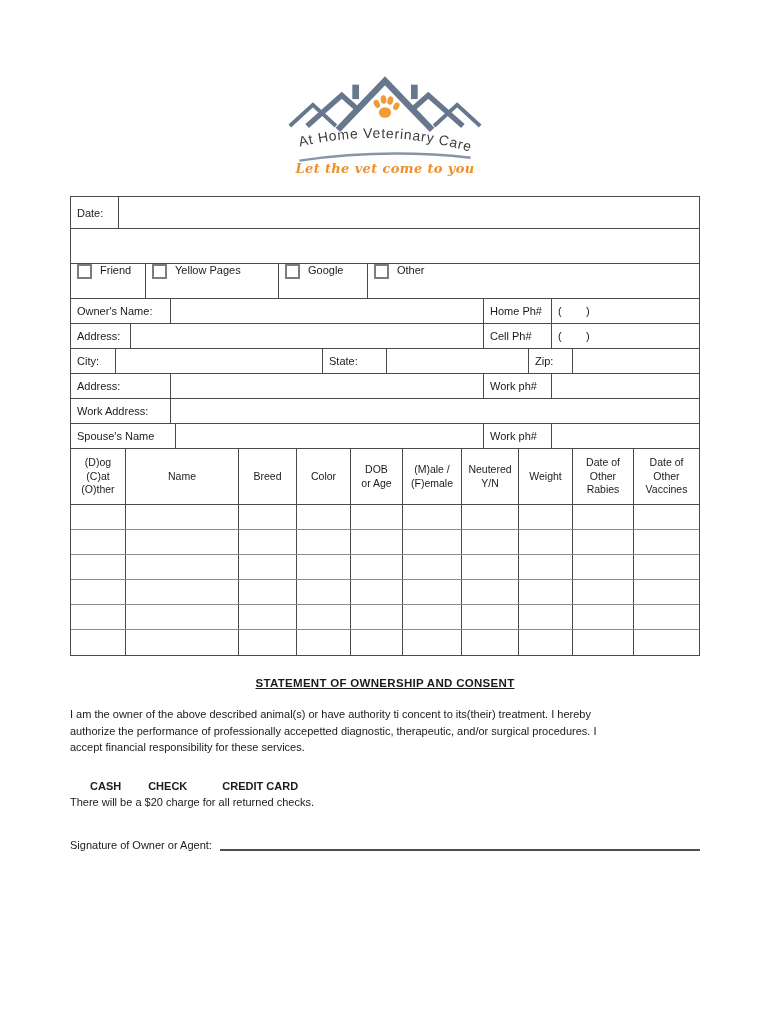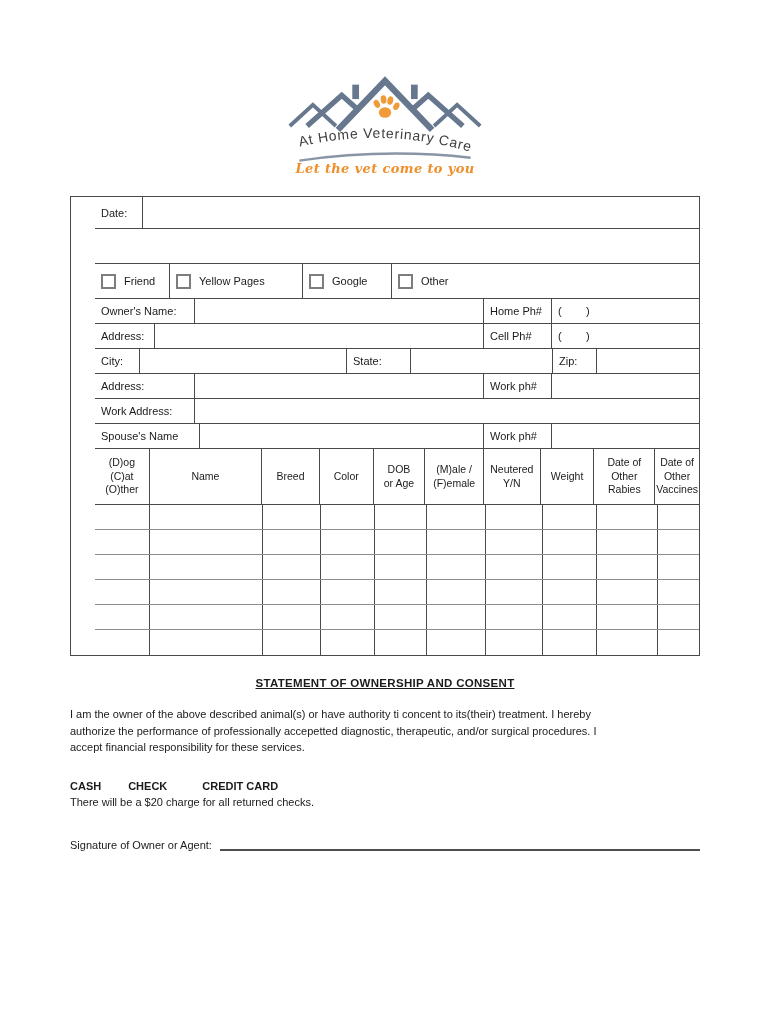--- a/index.html
+++ b/index.html
@@ -6,51 +6,51 @@
   html,body { background:#ffffff; }
   .page {
     position:relative; width:770px; height:1024px; background:#fff;
     font-family:"Liberation Sans","DejaVu Sans",sans-serif; color:#1b1b1b;
     overflow:hidden;
   }
   .logo-wrap { padding-top:76px; display:flex; justify-content:center; }
 
   .content { margin:0 70px; width:630px; }
 
-  .form-box { margin-top:20px; border:1px solid #4a4a4a;padding-left:24px; }
+  .form-box { margin-top:20px; border:1px solid #4a4a4a; }
   .frow { display:flex; border-bottom:1px solid #4a4a4a; align-items:stretch; }
   .frow:last-child { border-bottom:none; }
   .cell { display:flex; align-items:center; font-size:11px; padding-left:6px; }
   .br { border-right:1px solid #4a4a4a; }
   .pre { white-space:pre; }
   .cb {
     display:inline-block; width:15px; height:15px; background:#fff;
     border:2px solid #7d7d7d; margin:0 8px 0 0; flex:none;
   }
-  .chk-cell { display:flex; align-items:center; font-size:11px; padding-left:6px; }
+  .chk-cell { display:flex; align-items:flex-start; font-size:11px; padding-left:6px; }
 
   .phead { display:flex; height:56px; border-bottom:1px solid #4a4a4a; }
   .phcell {
     display:flex; flex-direction:column; justify-content:center; align-items:center;
     font-size:10.5px; line-height:13.5px; text-align:center; padding:0 1px;
   }
   .erow { display:flex; height:25px; border-bottom:1px solid #8d8d8d; }
   .erow:last-child { border-bottom:none; }
   .pcell { height:100%; }
 
   .stmt-h {
     margin-top:21px; text-align:center; font-weight:bold; font-size:11.5px;
     letter-spacing:.3px; text-decoration:underline;
   }
   .stmt-body { margin-top:17px; font-size:11px; line-height:16.6px; }
 
   .pay { margin-top:22px; font-size:11px; line-height:16.6px; }
   .pay-line1 { display:flex; align-items:baseline; }
   .pay-opt { font-weight:bold; font-size:11px; }
-  .pay-opt.o1 { margin-left:0; }
+  .pay-opt.o1 { margin-left:20px; }
   .pay-opt.o2 { margin-left:27px; }
   .pay-opt.o3 { margin-left:35px; }
 
   .sig-row { margin-top:28px; display:flex; align-items:flex-end; font-size:11px; }
   .sig-line { flex:1; border-bottom:2px solid #4f4f4f; margin-left:8px; height:12px; }
 </style>
 </head>
 <body>
 
 <div class="page">

